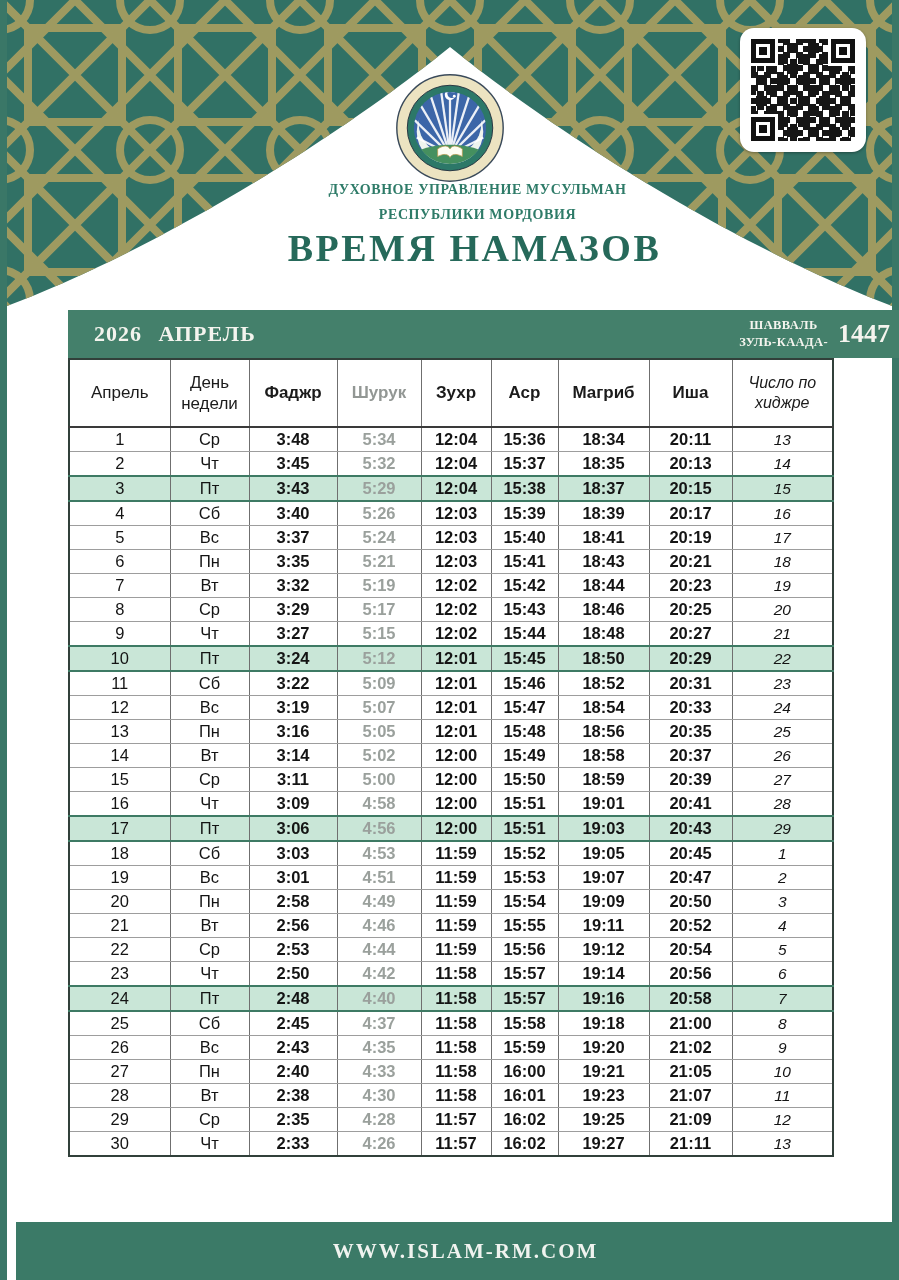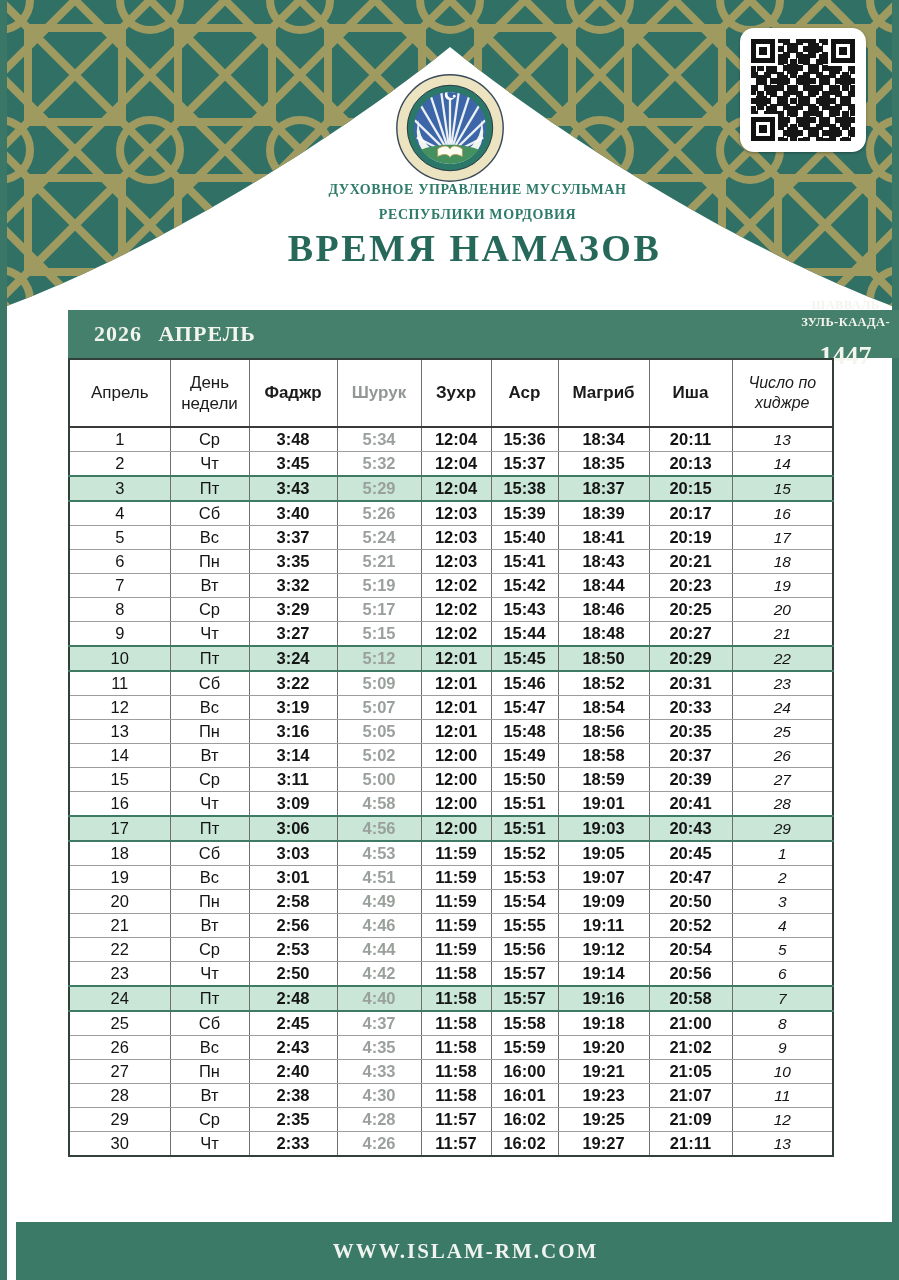--- a/index.html
+++ b/index.html
@@ -28,21 +28,21 @@
       font-family:"Liberation Serif",serif;font-weight:700;font-size:14px;line-height:1.75;
       color:#2e7b68;letter-spacing:.6px;padding-left:28px;}
   .page-title{position:absolute;left:0;top:226px;width:100%;margin:0;text-align:center;
       font-family:"Liberation Serif",serif;font-weight:700;font-size:38px;color:#26695a;
       letter-spacing:2.5px;padding-left:25px;}
   
   .month-bar{position:absolute;left:68px;top:310px;width:838px;height:48px;background:#44806b;
       box-sizing:border-box;display:flex;justify-content:space-between;align-items:center;
       padding:0 16px 0 26px;color:#f4f4ee;font-family:"Liberation Serif",serif;}
   .month-left{font-size:22px;font-weight:700;letter-spacing:1px;word-spacing:10px;}
-  .month-right{display:flex;align-items:center;gap:10px;flex-direction:column;}
+  .month-right{display:flex;align-items:center;gap:10px;}
   .hijri-months{font-size:12.5px;font-weight:700;line-height:1.35;text-align:center;letter-spacing:.4px;}
   .hijri-year{font-size:26px;font-weight:700;}
   
   table.prayers{position:absolute;left:68px;top:358px;width:764px;border-collapse:collapse;
       table-layout:fixed;background:#fff;border:2px solid #31403a;}
   .prayers th{height:62px;font-size:17px;font-weight:400;color:#1b1b1b;text-align:center;
       vertical-align:middle;border:1px solid #6f6f6f;border-bottom:2px solid #3a3a3a;
       line-height:1.25;padding:2px;}
   .prayers th.c-fajr,.prayers th.c-zuhr,.prayers th.c-asr,.prayers th.c-maghrib,.prayers th.c-isha{font-weight:700;}
   .prayers th.c-shuruk{font-weight:700;color:#929794;}

